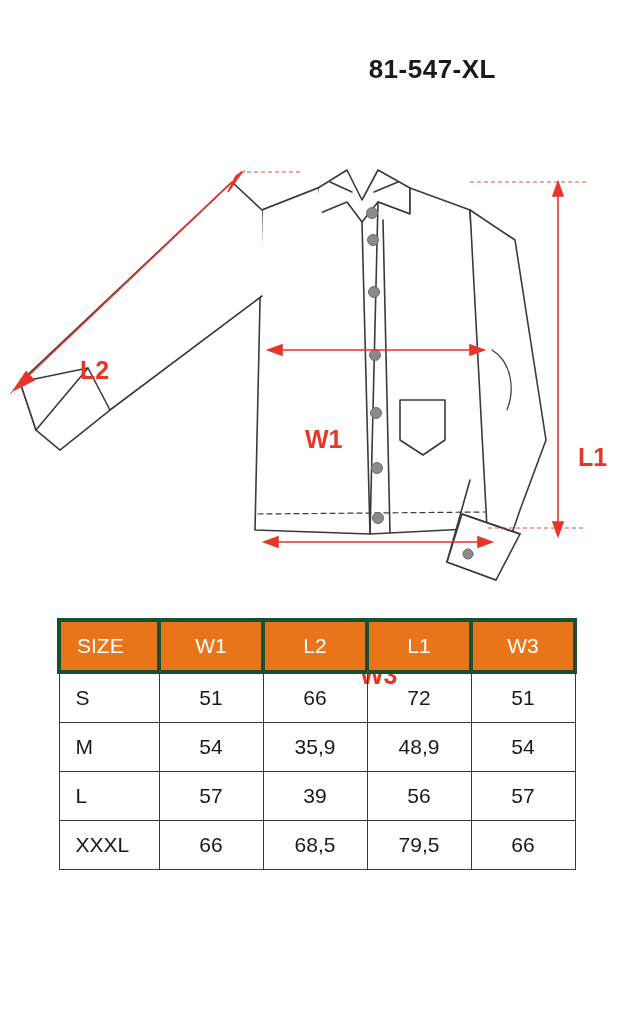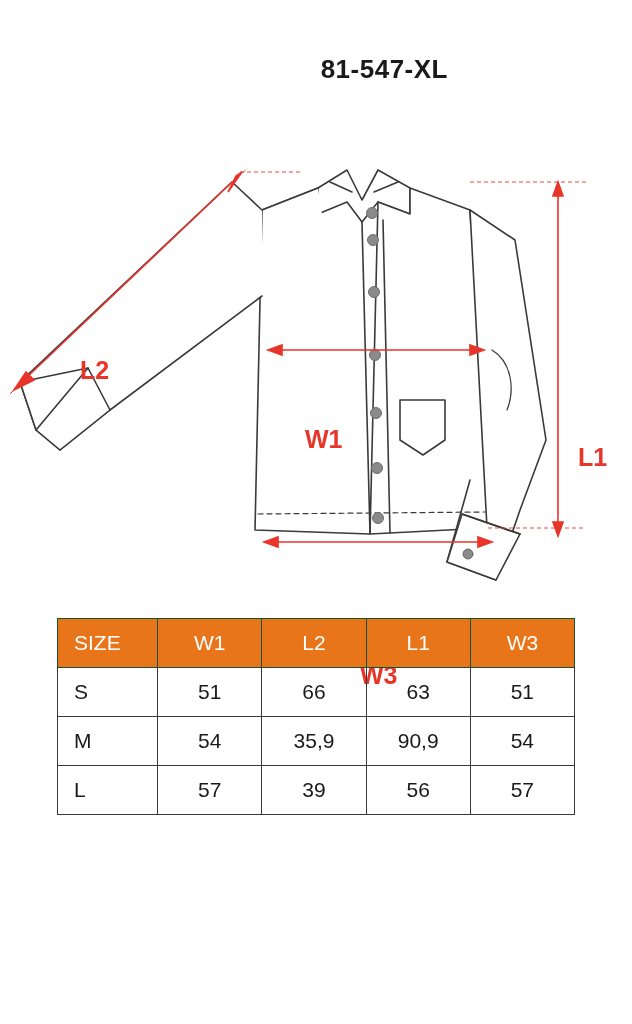--- a/index.html
+++ b/index.html
@@ -12,20 +12,21 @@
     height: 1024px;
     font-family: "Liberation Sans", sans-serif;
     position: relative;
     overflow: hidden;
   }
   #page {
     position: relative;
     width: 503px;
     height: 1024px;
     background: #ffffff;
+    padding-left: 48px;
   }
   
   #product-code {
     position: absolute;
     top: 54px;
     right: 55px;
     font-size: 26px;
     font-weight: bold;
     color: #1a1a1a;
     letter-spacing: 0.5px;
@@ -65,21 +66,21 @@
     font-size: 21px;
     color: #1a1a1a;
     font-weight: normal;
     padding: 0;
   }
   #size-table thead th {
     background: #e8751a;
     color: #ffffff;
     font-size: 21px;
     font-weight: normal;
-    border: 1px solid #14532d;
+    border: 4px solid #14532d;
   }
   #size-table thead th.col-size,
   #size-table td.col-size {
     text-align: left;
     padding-left: 16px;
   }
   #size-table col.c-size { width: 100px; }
   #size-table col.c-val  { width: 104px; }
 </style>
 </head>
@@ -184,33 +185,40 @@
         <th>L2</th>
         <th>L1</th>
         <th>W3</th>
       </tr>
     </thead>
     <tbody>
       <tr>
         <td class="col-size">S</td>
         <td>51</td>
         <td>66</td>
-        <td>63</td>
+        <td>72</td>
         <td>51</td>
       </tr>
       <tr>
         <td class="col-size">M</td>
         <td>54</td>
         <td>35,9</td>
-        <td>90,9</td>
+        <td>48,9</td>
         <td>54</td>
       </tr>
       <tr>
         <td class="col-size">L</td>
         <td>57</td>
         <td>39</td>
         <td>56</td>
         <td>57</td>
       </tr>
+      <tr>
+        <td class="col-size">XXXL</td>
+        <td>66</td>
+        <td>68,5</td>
+        <td>79,5</td>
+        <td>66</td>
+      </tr>
     </tbody>
   </table>
 
 </div>
 
 </body></html>

